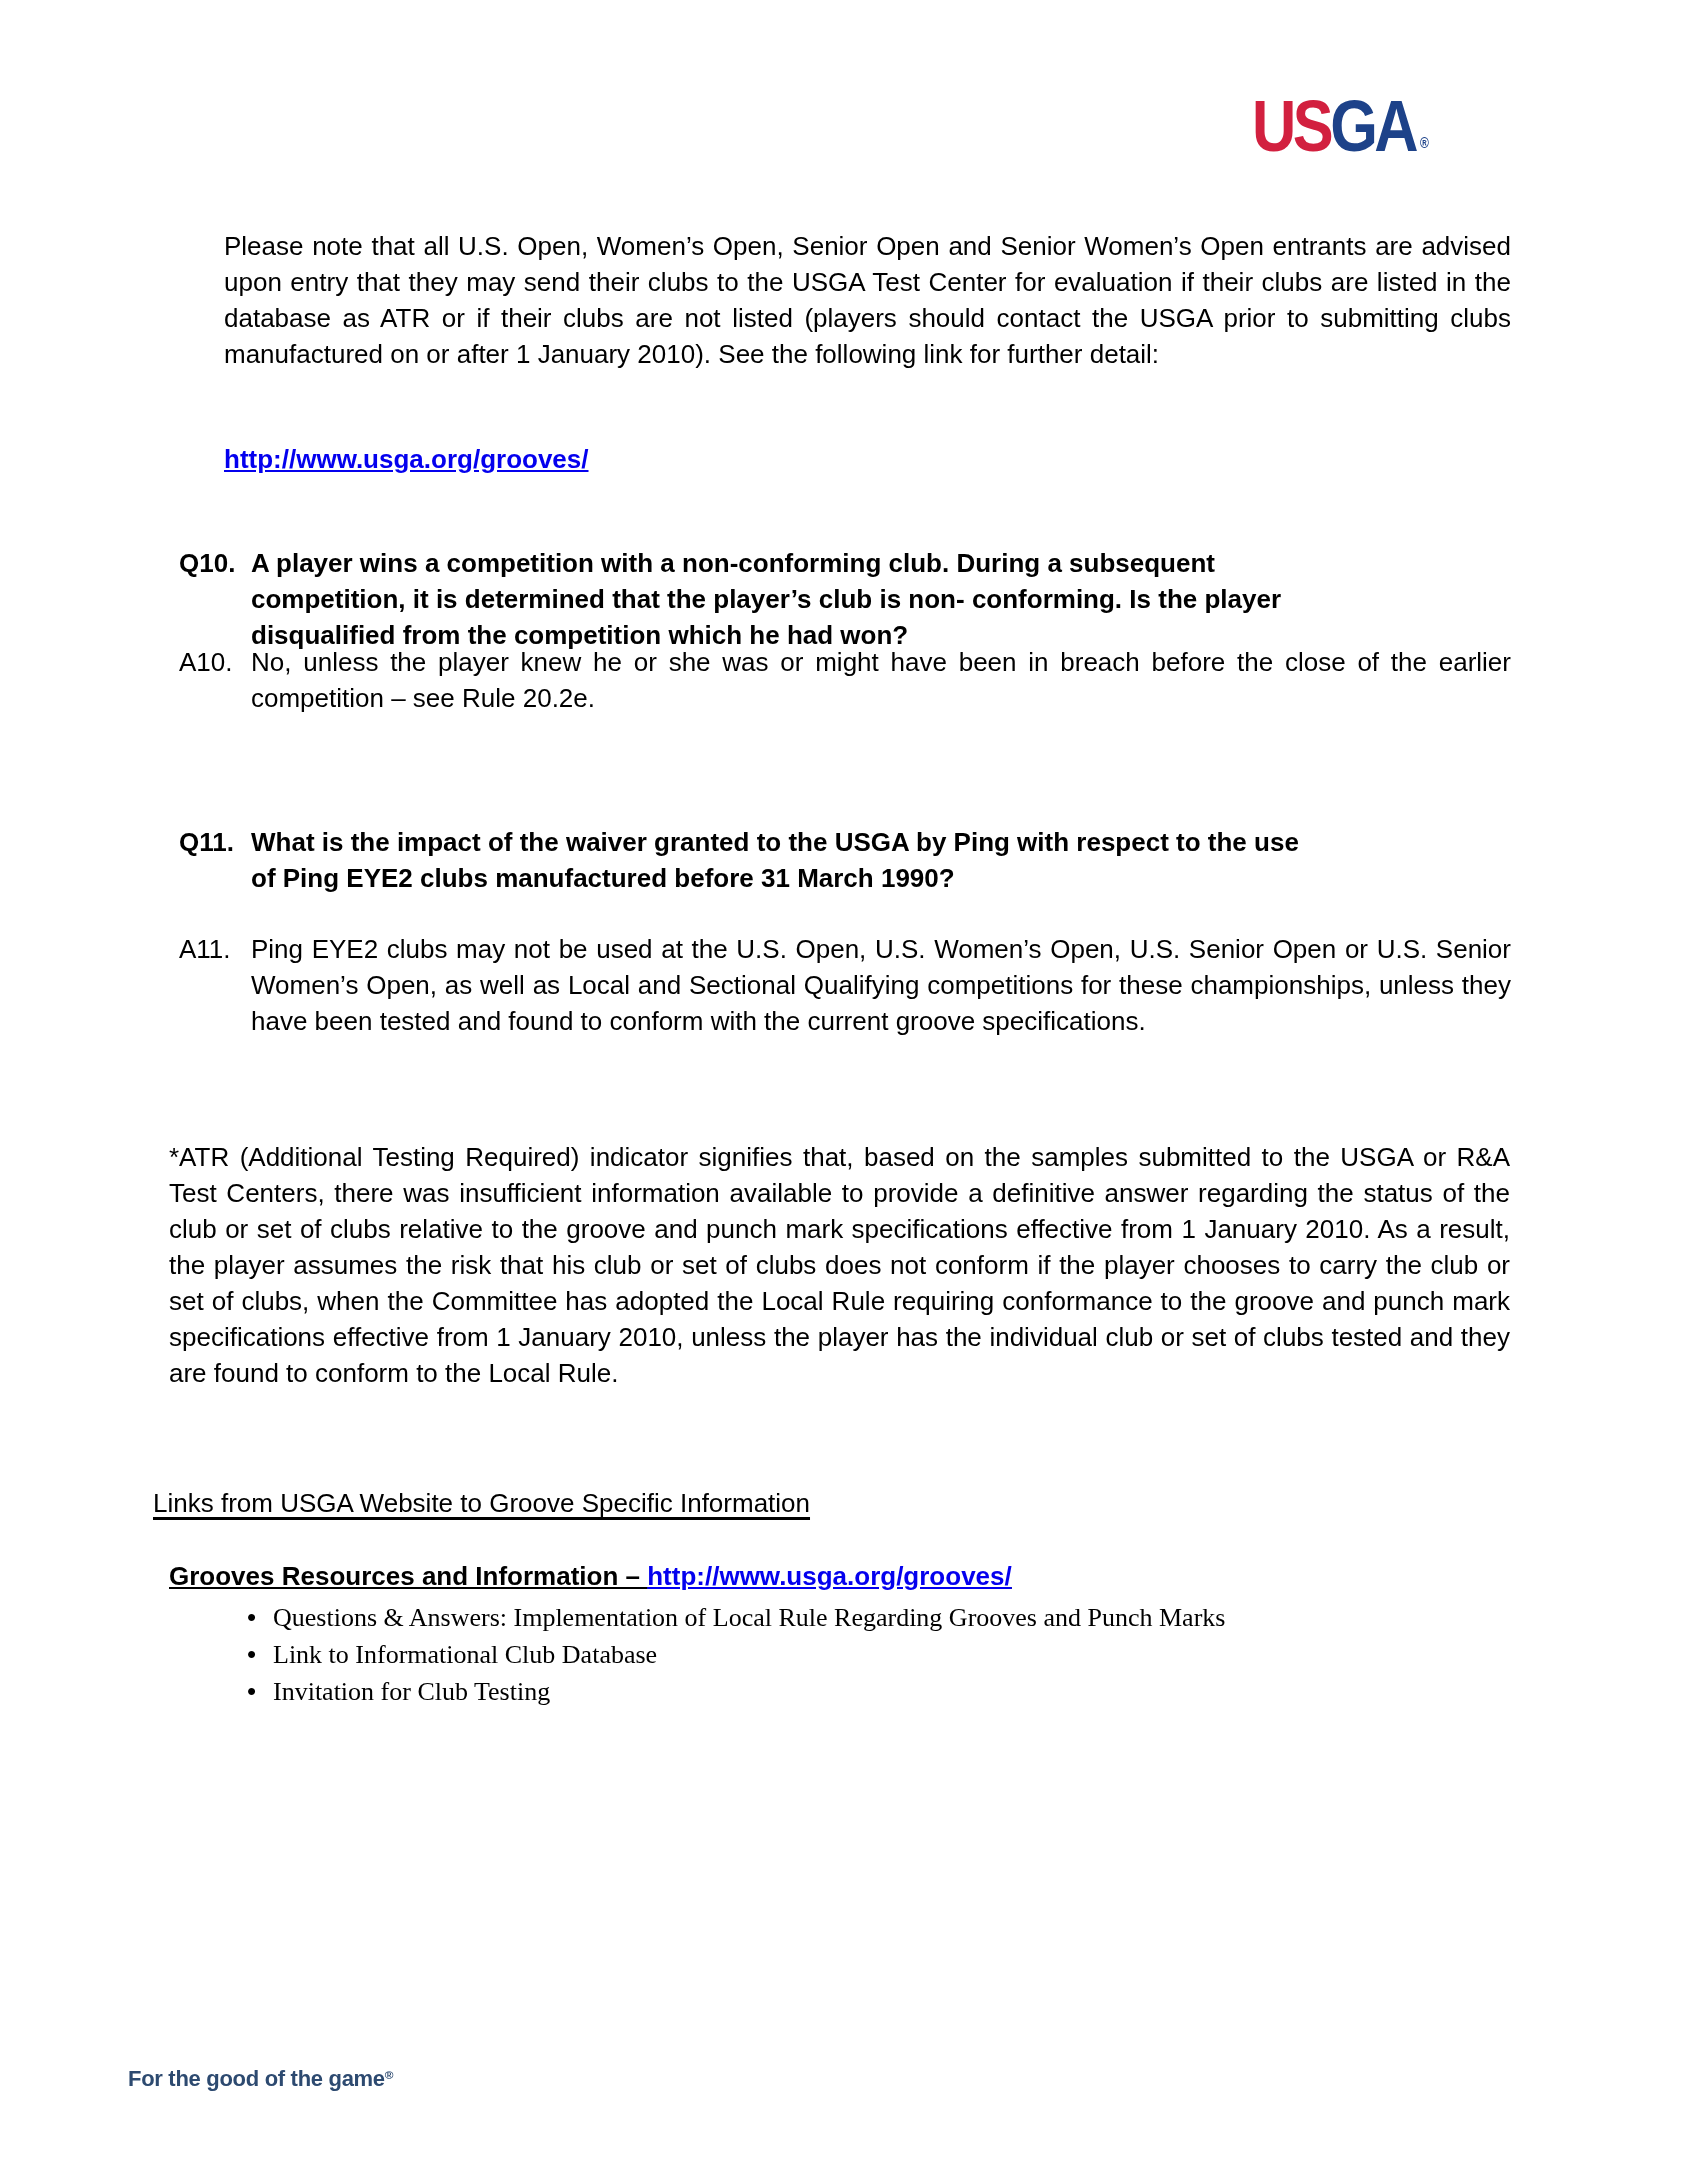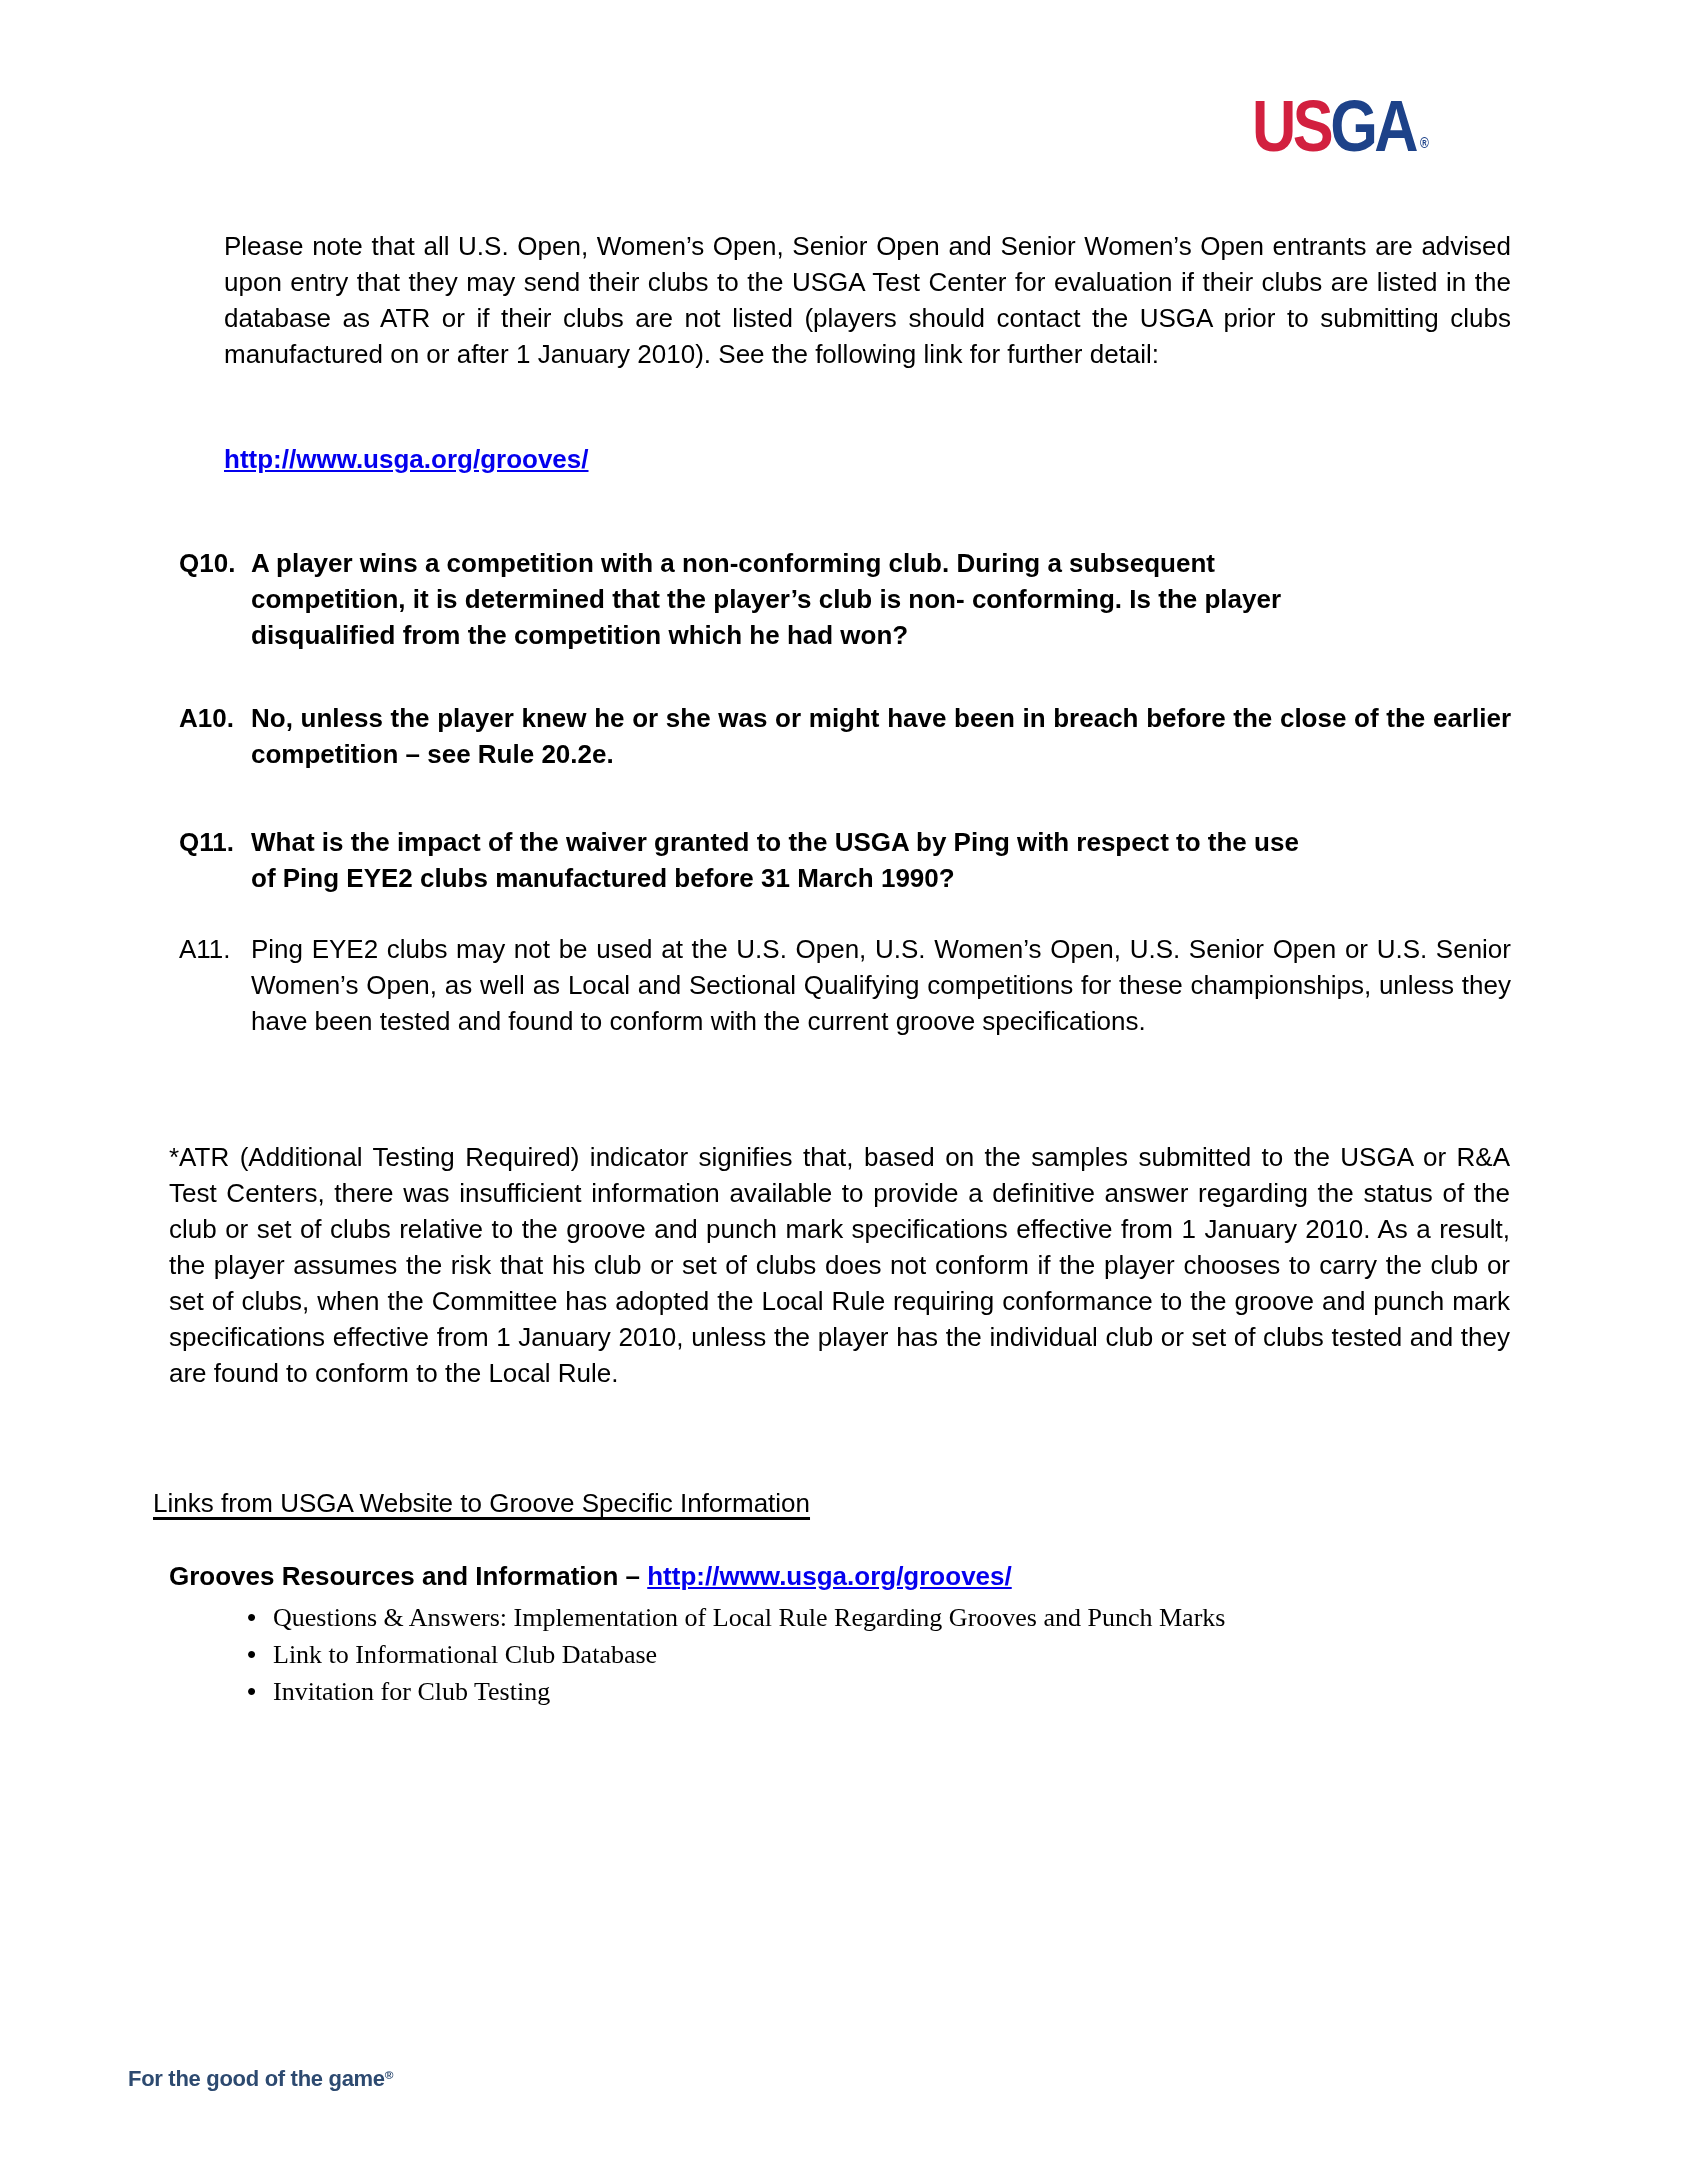--- a/index.html
+++ b/index.html
@@ -21,33 +21,33 @@
   .logo-ga{color:var(--logo_blue);}
   .logo-reg{font-size:14.3px;letter-spacing:0;vertical-align:3.4px;margin-left:5.9px;color:var(--logo_blue);font-weight:bold;}
 
   
   .intro{left:224px;top:228px;width:1287px;text-align:justify;}
   .intro-link-row{left:224px;top:441px;}
   a.doclink{color:var(--link_blue);font-weight:bold;text-decoration:underline;cursor:pointer;}
 
   
   .qa-row{left:179px;width:1331px;}
-  .qa-0{top:545px;} .qa-1{top:700px;font-weight:bold;} .qa-2{top:824px;} .qa-3{top:931px;}
+  .qa-0{top:545px;} .qa-1{top:644px;} .qa-2{top:824px;} .qa-3{top:931px;}
   .qa-label{position:absolute;left:0;top:0;}
   .qa-row.q .qa-label, .qa-row.q .qa-text{font-weight:bold;}
   .qa-text{margin-left:72px;width:1260px;}
   .qa-row.q .qa-text{white-space:pre-line;text-align:left;}
   .qa-row.a .qa-text{text-align:justify;}
 
   
   .atr{left:169px;top:1139px;width:1341px;text-align:justify;}
 
   
   .links-heading{left:153px;top:1485px;font-weight:normal;text-decoration:underline;text-decoration-thickness:2.5px;text-underline-offset:5px;}
-  .grooves-line{left:169px;top:1558px;}
+  .grooves-line{left:169px;top:1558px;text-decoration:underline;}
   .grooves-label{font-weight:bold;}
   .bullet-list{left:169px;top:1599px;width:1350px;list-style:none;margin:0;padding:0;}
   .bullet-item{position:relative;line-height:37px;}
   .bullet-dot{position:absolute;left:78px;top:0;}
   .bullet-text{display:block;padding-left:104px;font-family:Liberation Serif, serif;}
 
   
   .footer{left:128px;top:2057px;font-size:22px;line-height:36px;font-weight:bold;color:var(--footer_navy);letter-spacing:-0.3px;}
   .footer-reg{font-size:11.8px;vertical-align:6.7px;}
 </style>

